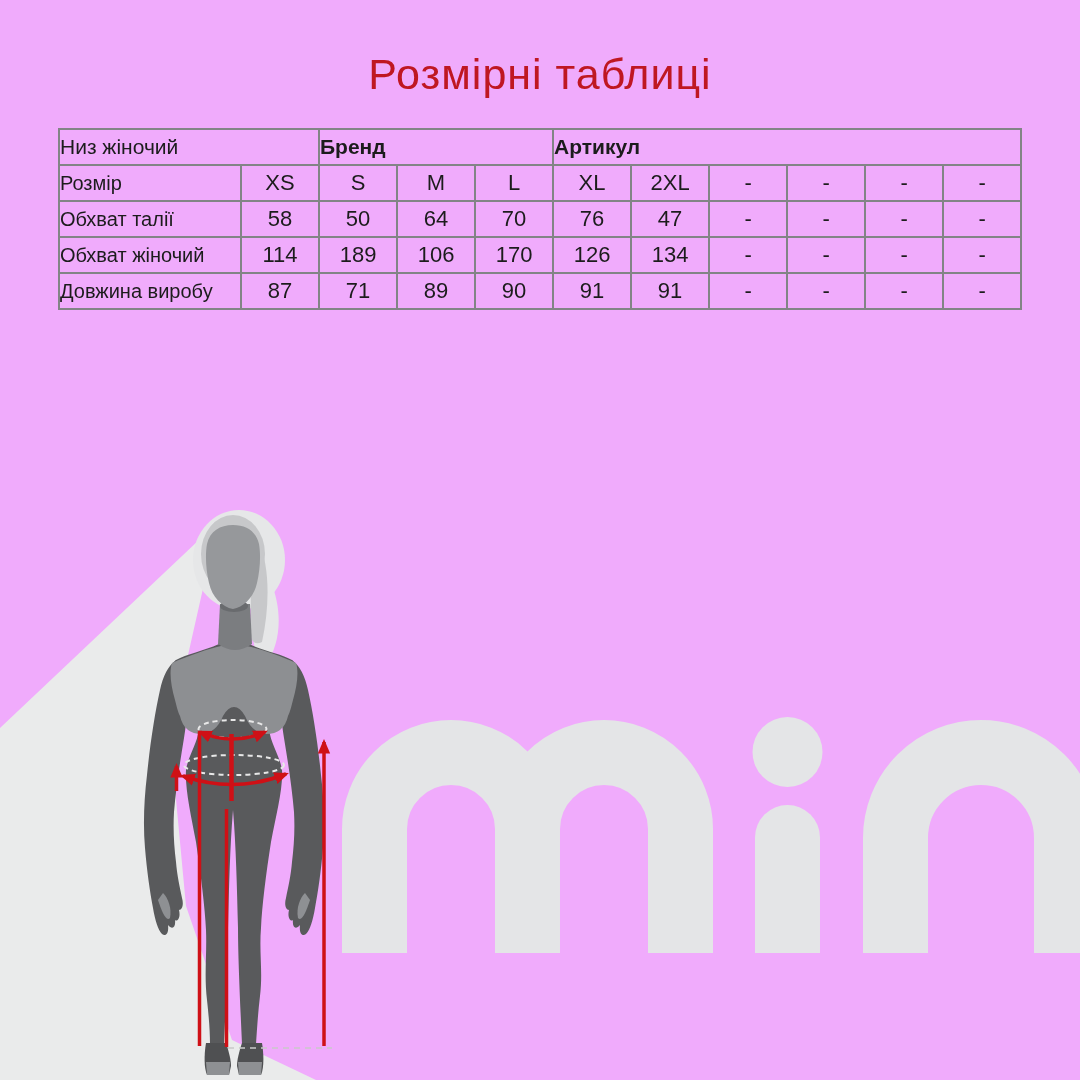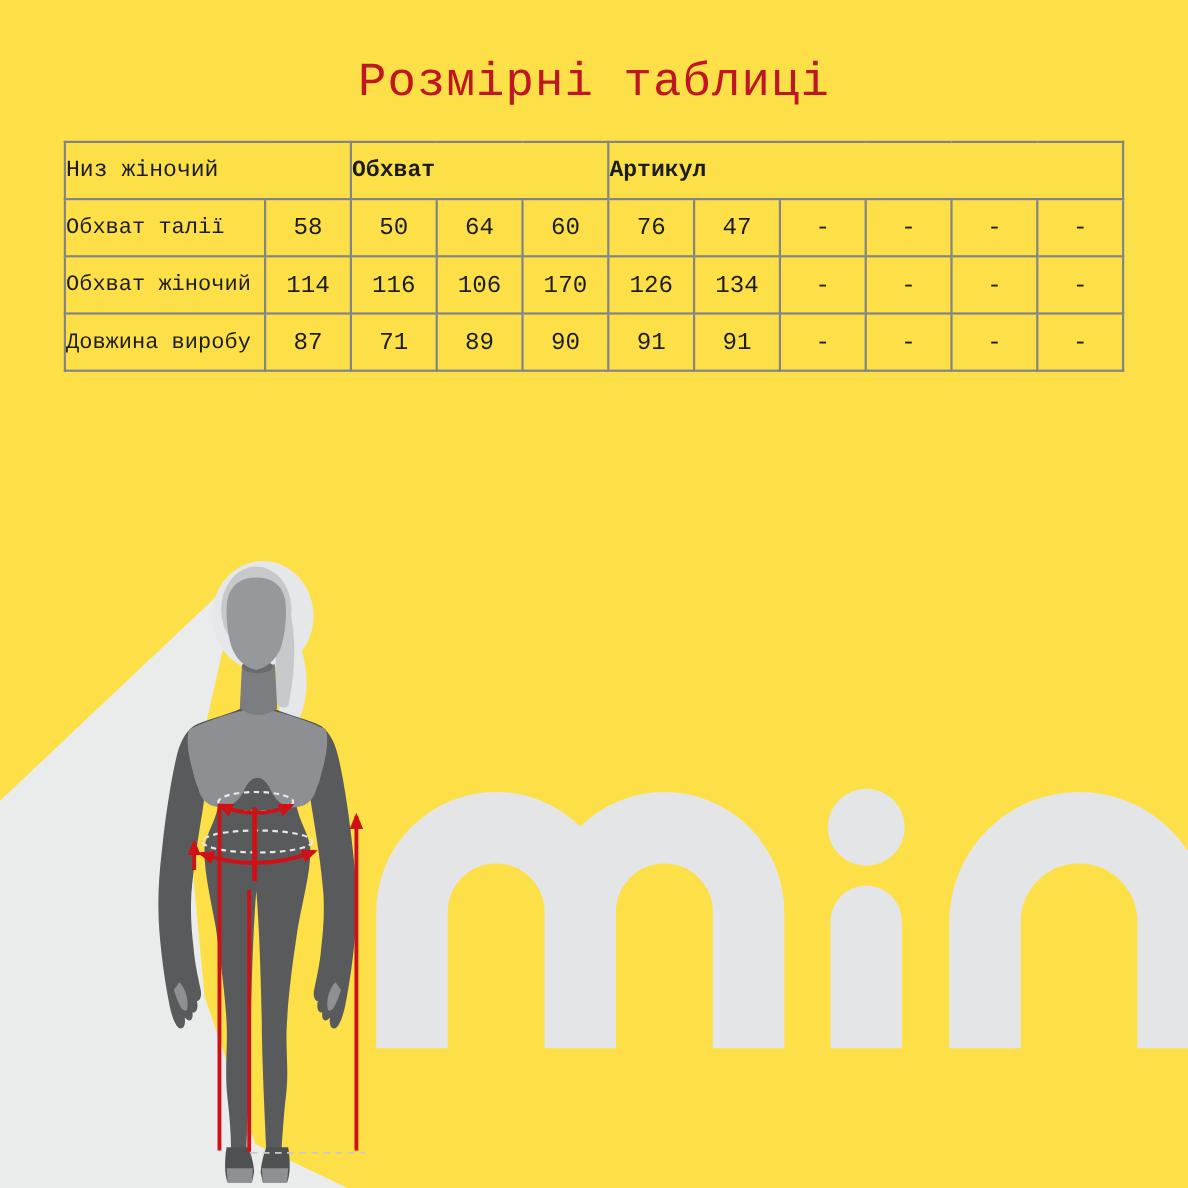--- a/index.html
+++ b/index.html
@@ -1,25 +1,25 @@
 <!DOCTYPE html>
 <html><head>
 <meta charset="utf-8">
 <style>
   html,body{margin:0;padding:0;background:#fff;}
-  #stage{position:relative;width:1080px;height:1080px;background:#fde047;overflow:hidden;
-         font-family:Liberation Mono, monospace;}
+  #stage{position:relative;width:1080px;height:1080px;background:#f0abfc;overflow:hidden;
+         font-family:Liberation Sans, sans-serif;}
   #figure-svg{position:absolute;left:0;top:0;width:1080px;height:1080px;}
   .page-title{position:absolute;left:0;top:50px;width:1080px;text-align:center;
               font-size:43px;letter-spacing:1px;color:#bf1722;}
   .tbl-wrap{position:absolute;left:58px;top:128px;}
   table.tbl{border-collapse:collapse;table-layout:fixed;width:964px;}
   table.tbl td{border:2px solid #828486;padding:0;vertical-align:middle;
                color:#1c1c1c;overflow:hidden;}
-  tr.row{height:52px;}
+  tr.row{height:36px;}
   tr.row-tall{height:46px;}
   td.grp-cat{color:#9c9ea0;font-size:21px;padding-left:10px;}
   td.grp{font-size:21px;font-weight:bold;color:#111;padding-left:10px;}
   td.lbl{font-size:20px;padding-left:10px;white-space:pre-line;line-height:21px;color:#1c1c1c;}
   td.val{font-size:22px;text-align:center;color:#141414;}
 </style>
 </head>
 <body>
 
 <div id="stage">
@@ -162,40 +162,53 @@
         <col style="width:78px">
           <col style="width:78px">
           <col style="width:78px">
           <col style="width:78px">
         <col style="width:78px">
           <col style="width:78px">
       </colgroup>
       <tbody>
         <tr class="row">
           <td class="grp-cat" colspan="2">Низ жіночий</td>
-          <td class="grp" colspan="3">Обхват</td>
+          <td class="grp" colspan="3">Бренд</td>
           <td class="grp" colspan="6">Артикул</td>
         </tr>
+      <tr class="row">
+            <td class="lbl">Розмір</td>
+            <td class="val">XS</td>
+            <td class="val">S</td>
+            <td class="val">M</td>
+            <td class="val">L</td>
+            <td class="val">XL</td>
+            <td class="val">2XL</td>
+            <td class="val">-</td>
+            <td class="val">-</td>
+            <td class="val">-</td>
+            <td class="val">-</td>
+          </tr>
           <tr class="row">
             <td class="lbl">Обхват талії</td>
             <td class="val">58</td>
             <td class="val">50</td>
             <td class="val">64</td>
-            <td class="val">60</td>
+            <td class="val">70</td>
             <td class="val">76</td>
             <td class="val">47</td>
             <td class="val">-</td>
             <td class="val">-</td>
             <td class="val">-</td>
             <td class="val">-</td>
           </tr>
           <tr class="row">
             <td class="lbl">Обхват жіночий</td>
             <td class="val">114</td>
-            <td class="val">116</td>
+            <td class="val">189</td>
             <td class="val">106</td>
             <td class="val">170</td>
             <td class="val">126</td>
             <td class="val">134</td>
             <td class="val">-</td>
             <td class="val">-</td>
             <td class="val">-</td>
             <td class="val">-</td>
           </tr>
           <tr class="row">

